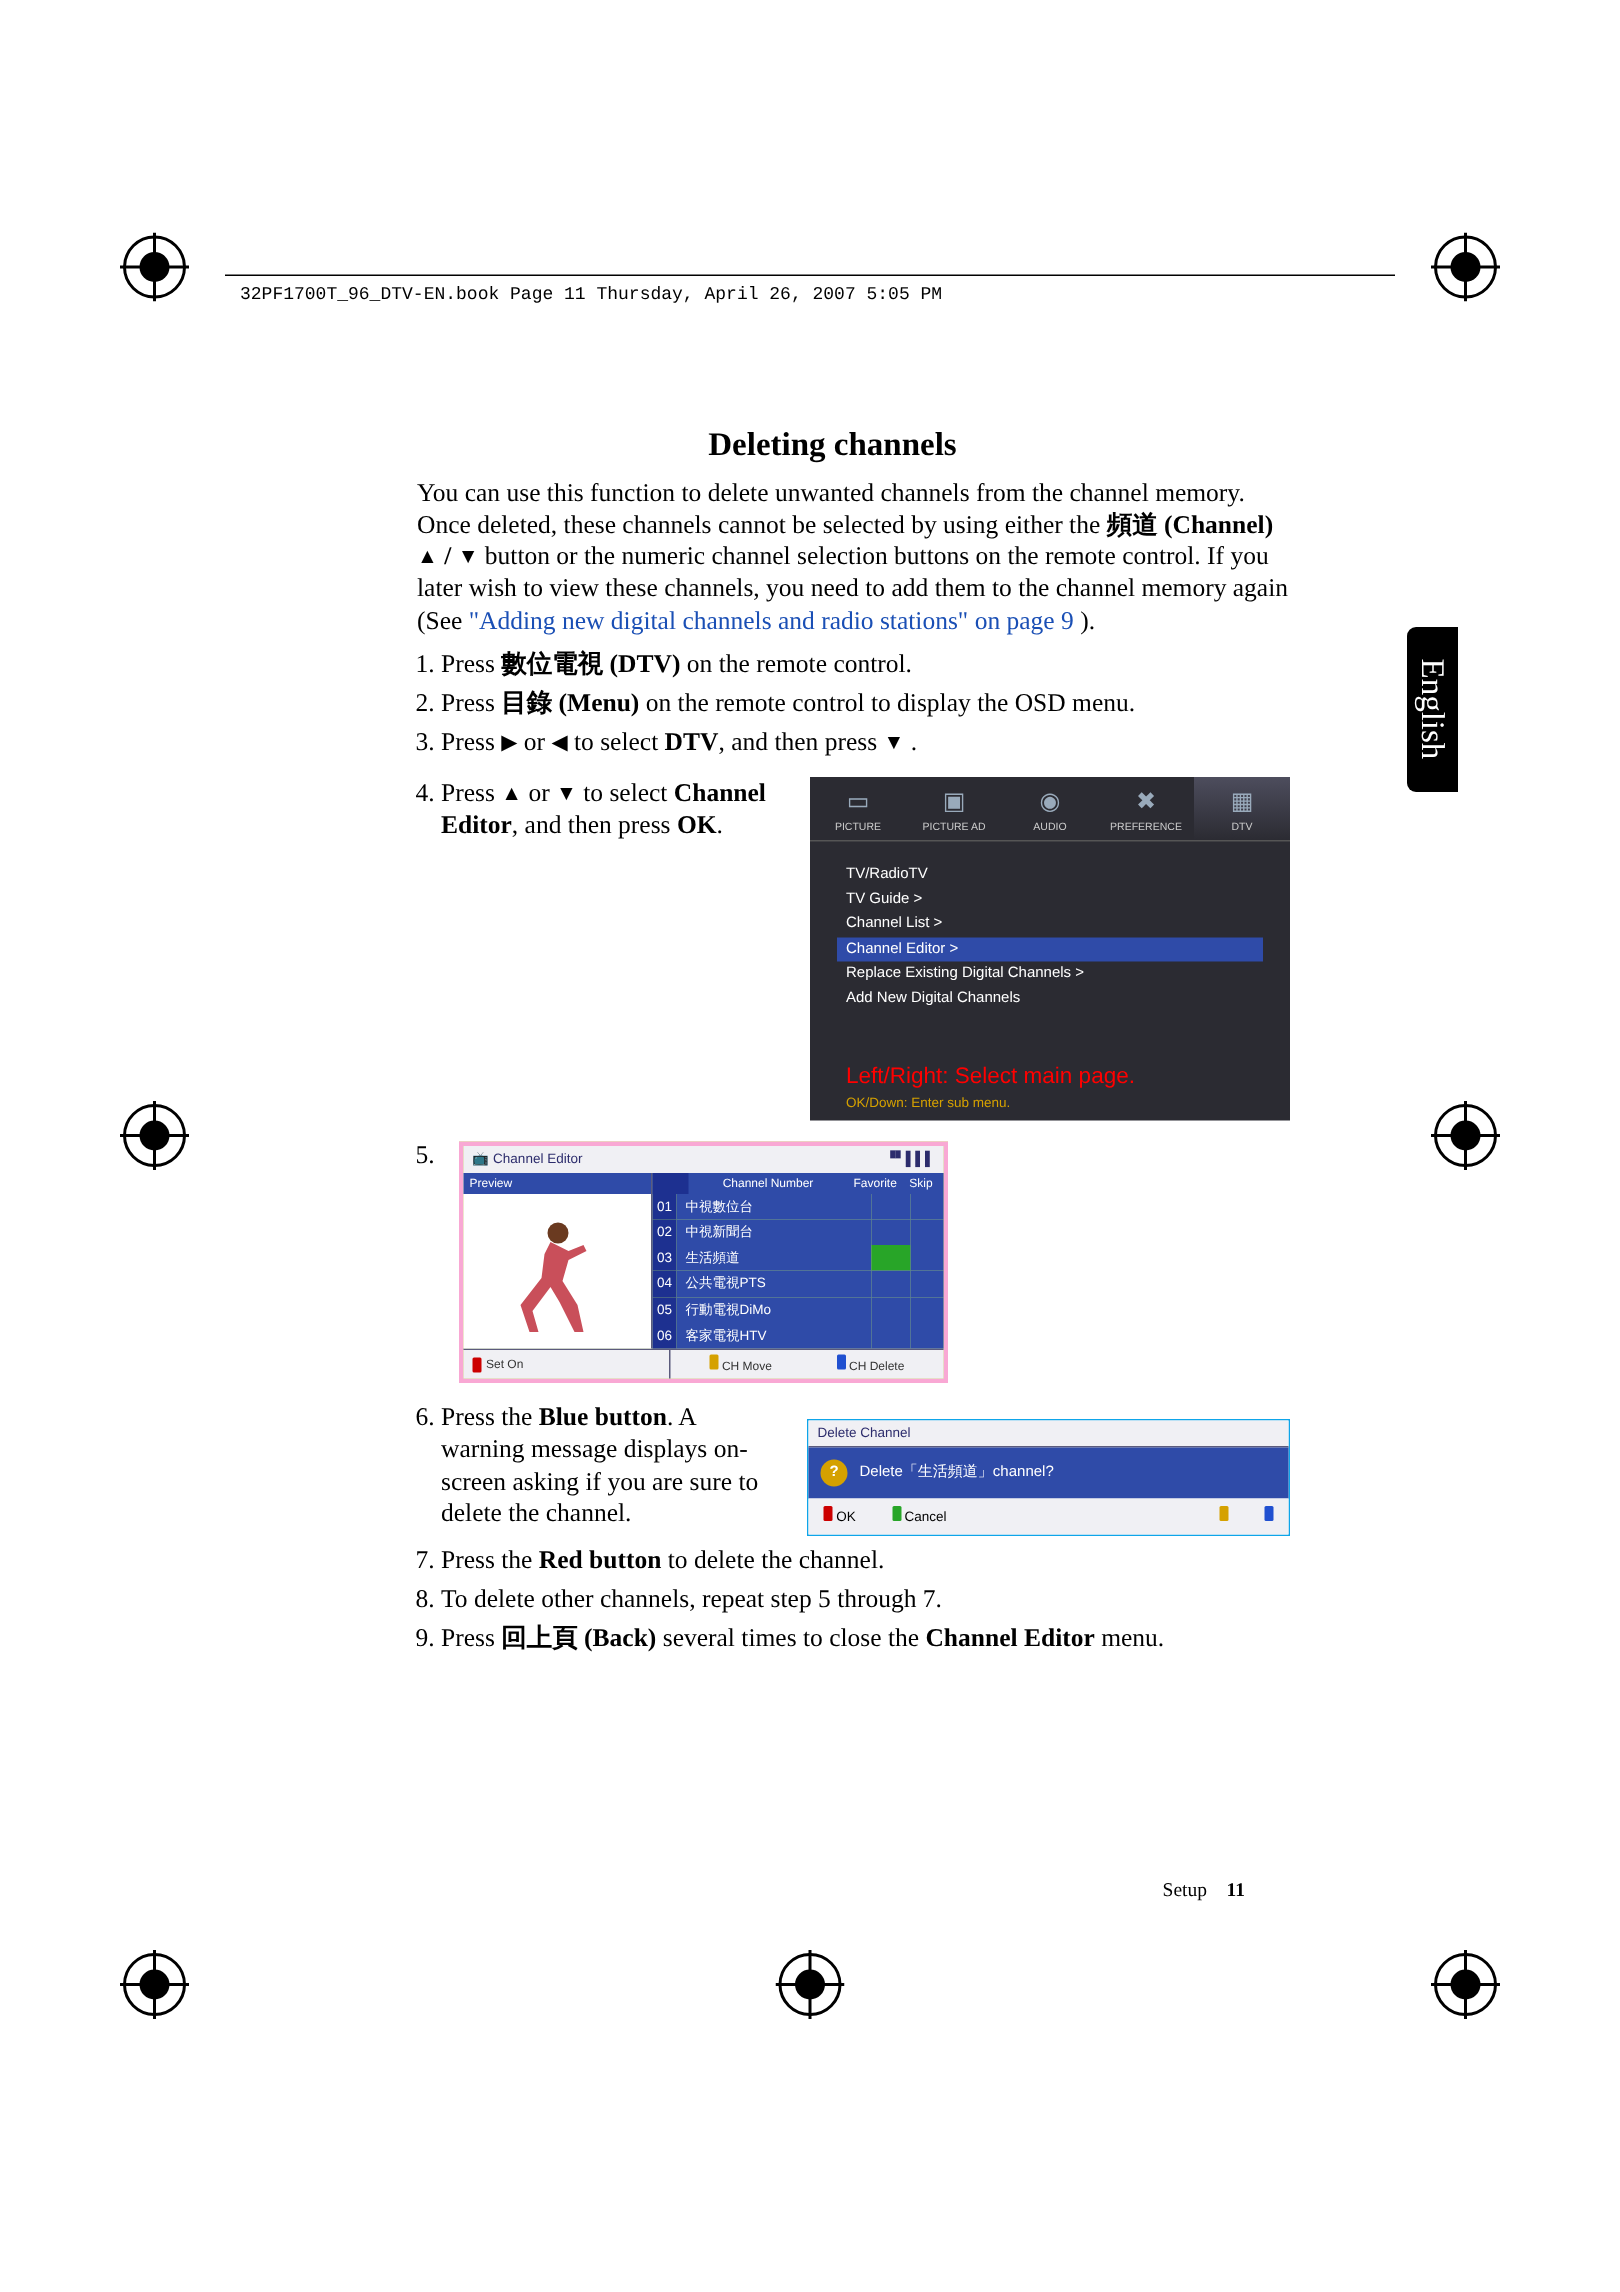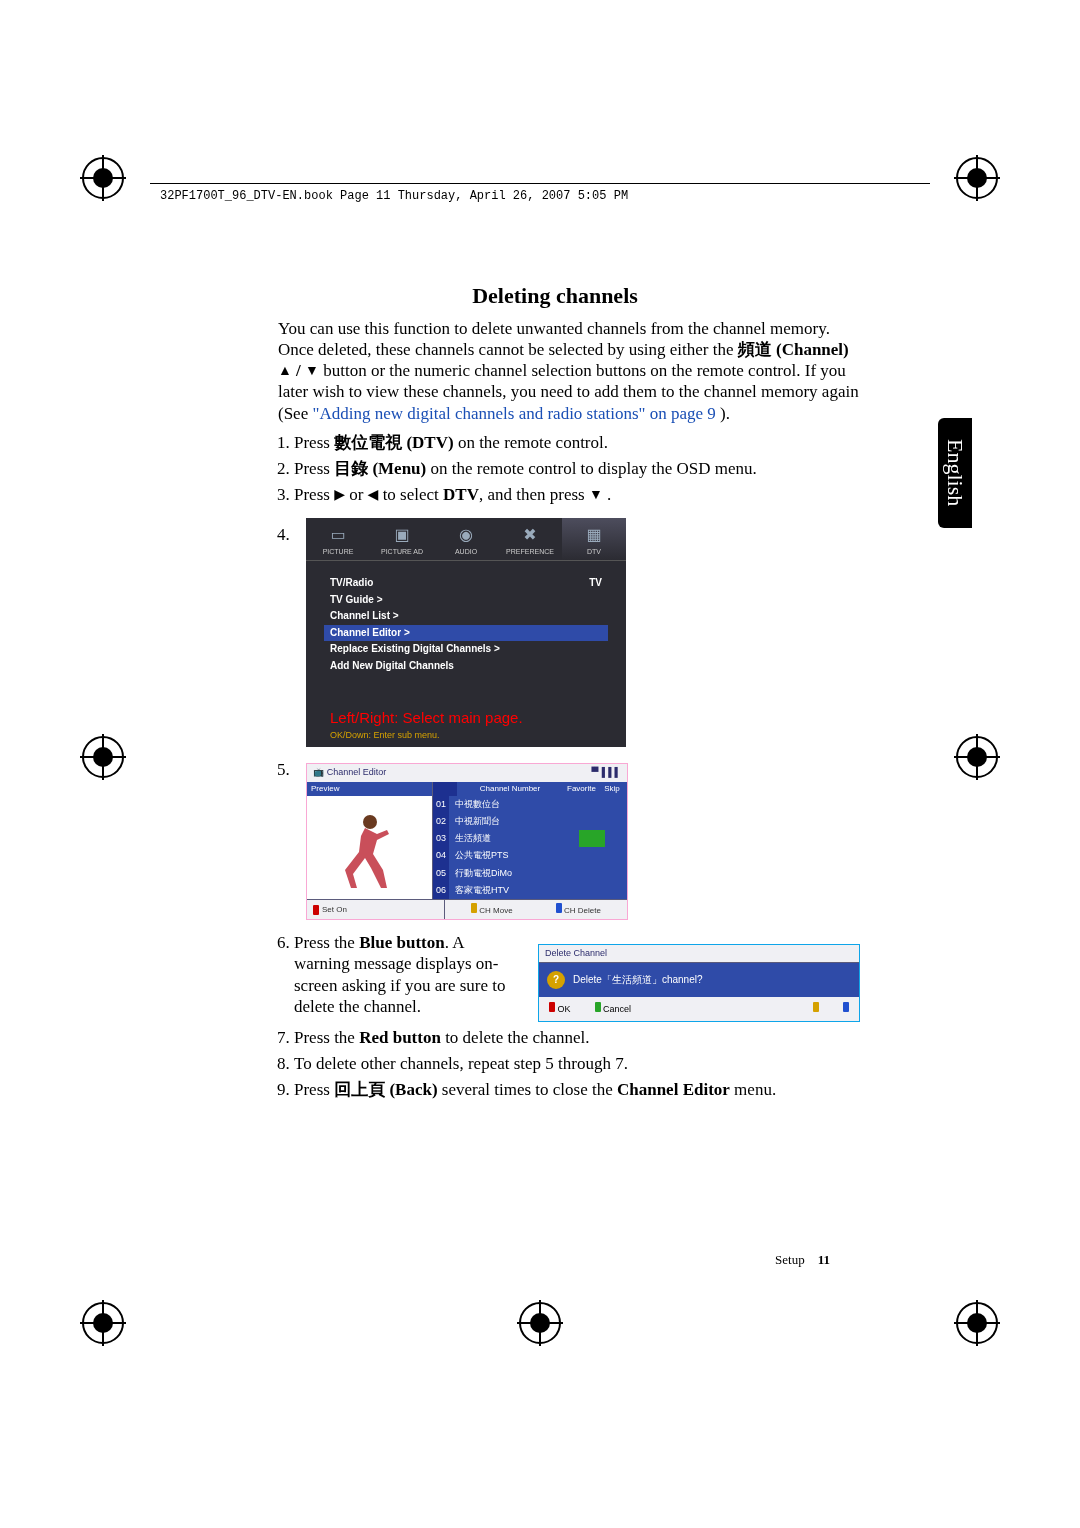--- a/index.html
+++ b/index.html
@@ -105,26 +105,26 @@
   }
   .osd-tab-icon {
     height: 22px;
     display: flex;
     align-items: center;
     justify-content: center;
     margin-bottom: 2px;
   }
   .osd-tab.active { background: linear-gradient(#4d4d5d,#2b2b32); }
   .osd-body { padding: 14px 18px 10px 18px; min-height: 120px; }
-  .osd-line { display: flex; justify-content: space-between; padding: 2px 6px; font-weight: bold; }
+  .osd-line { display: flex; padding: 2px 6px; }
   .osd-line.hl { background: #2f4ba8; }
   .osd-hint1 { color: #ff0000; font-size: 15px; padding: 4px 24px 2px; }
   .osd-hint2 { color: #d5a100; font-size: 9px; padding: 0 24px 6px; }
   .ce {
-    border: 1px solid #f9a8d4;
+    border: 3px solid #f9a8d4;
     font-family: Arial, sans-serif;
     width: 320px;
     margin-left: 12px;
     background: #bef264;
   }
   .ce-head {
     font-size: 9px;
     padding: 3px 6px;
     display: flex;
     justify-content: space-between;
@@ -252,20 +252,23 @@
       </li>
       <li>
         <span>Press </span><b>目錄</b><b> (Menu)</b><span> on the remote control to display the OSD menu.</span>
       </li>
       <li>
         <span>Press </span><span class="arrow">▶</span><span> or </span><span class="arrow">◀</span><span> to select </span><b>DTV</b><span>, and then press </span><span class="arrow">▼</span><span> .</span>
       </li>
 
       <li>
         <div class="row">
+          <div class="row-text">
+            <span>Press </span><span class="arrow">▲</span><span> or </span><span class="arrow">▼</span><span> to select </span><b>Channel Editor</b><span>, and then press </span><b>OK</b><span>.</span>
+          </div>
           <div class="row-img">
             <div class="osd1">
               <div class="osd-tabs" id="osd-tabs">
                   <div class="osd-tab"><div class="osd-tab-icon" style="font-size:16px;color:#9ab">▭</div>PICTURE</div>
                   <div class="osd-tab"><div class="osd-tab-icon" style="font-size:16px;color:#9ab">▣</div>PICTURE AD</div>
                   <div class="osd-tab"><div class="osd-tab-icon" style="font-size:16px;color:#9ab">◉</div>AUDIO</div>
                   <div class="osd-tab"><div class="osd-tab-icon" style="font-size:16px;color:#9ab">✖</div>PREFERENCE</div>
                   <div class="osd-tab active"><div class="osd-tab-icon" style="font-size:16px;color:#9ab">▦</div>DTV</div>
                 </div>
               <div class="osd-body" id="osd-body">

